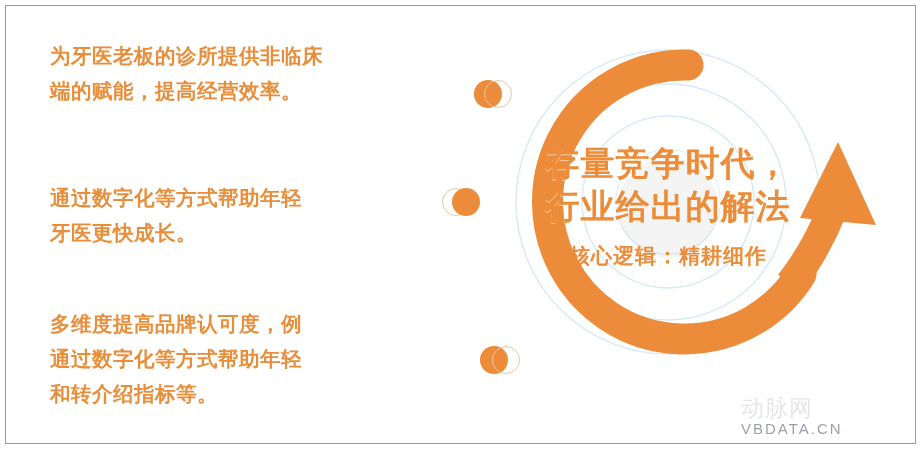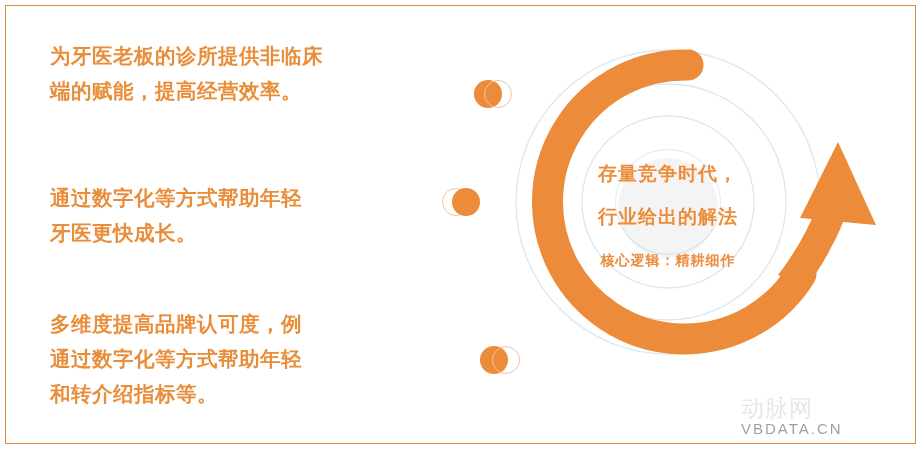--- a/index.html
+++ b/index.html
@@ -106,32 +106,32 @@
   }
   .cluster-text {
     position: absolute;
     left: 0;
     top: 130px;
     width: 366px;
     text-align: center;
     pointer-events: none;
   }
   .headline {
-    font-size: 19px;
+    font-size: 34px;
     font-weight: bold;
     line-height: 43px;
     color: #ED8C38;
     letter-spacing: 1px;
     white-space: pre-line;
-    margin: 10px;
+    margin: 0;
     text-shadow: 0 1px 0 rgba(255,255,255,0.55);
   }
   .subline {
     margin: 14px 0 0 0;
-    font-size: 14px;
+    font-size: 21px;
     font-weight: bold;
     color: #EC8B39;
     letter-spacing: 1px;
   }
 
   
   .watermark {
     position: absolute;
     left: 733px;
     top: 392px;

